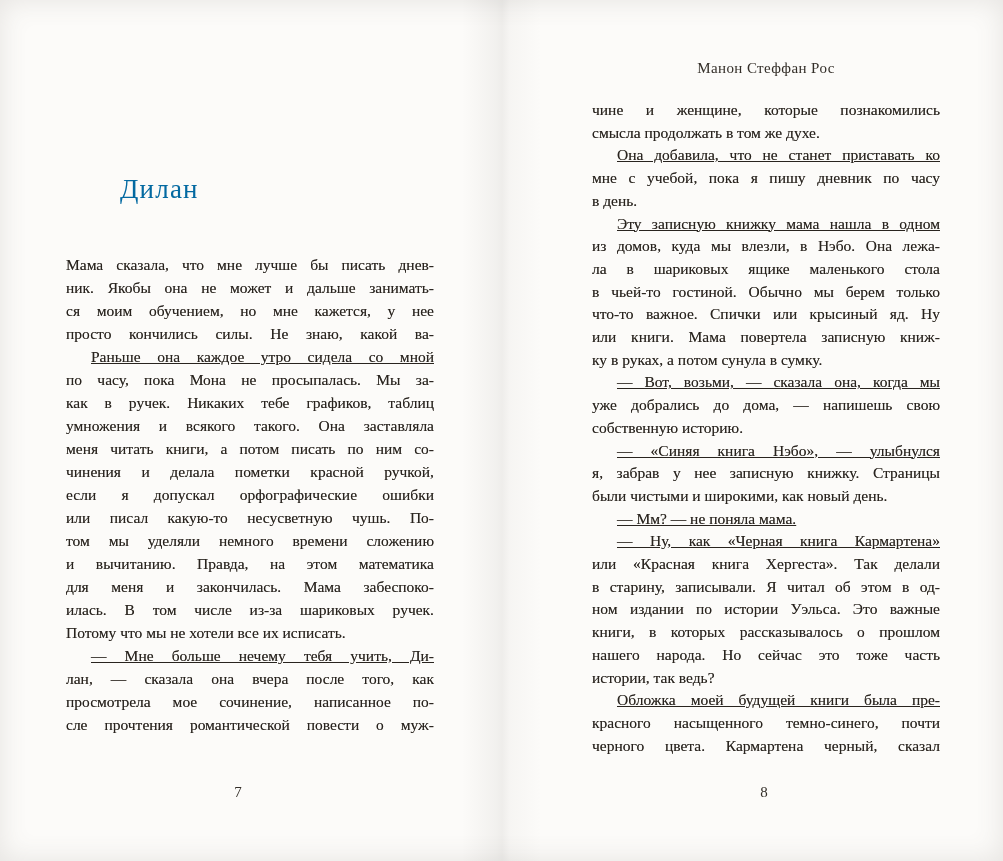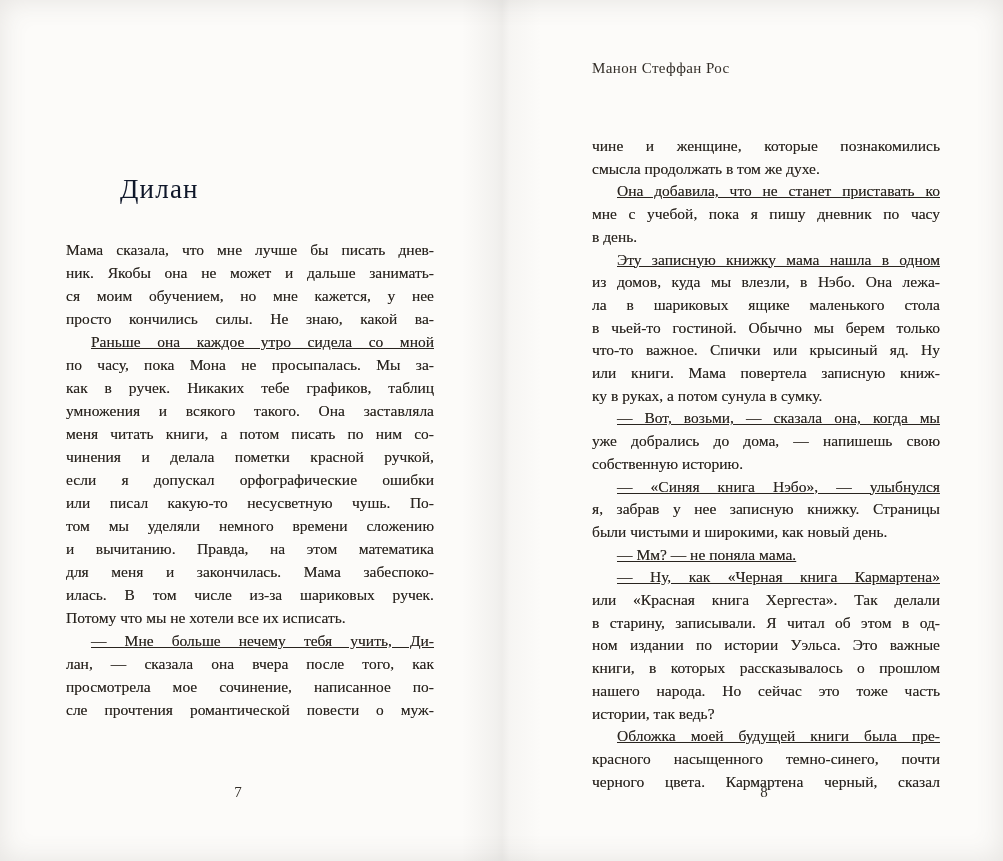--- a/index.html
+++ b/index.html
@@ -35,39 +35,39 @@
       rgba(70,65,58,0) 100%);
     pointer-events: none;
     z-index: 4;
   }
   .chapter-title {
     position: absolute;
     left: 120px;
     top: 174px;
     font-size: 27px;
     letter-spacing: 1.2px;
-    color: #0f172a;
+    color: #0369a1;
   }
   .running-header {
     position: absolute;
     left: 592px;
     top: 60px;
     width: 348px;
-    text-align: left;
+    text-align: center;
     font-size: 15px;
     letter-spacing: 0.4px;
     color: #332e28;
   }
   .body-text {
     position: absolute;
     font-size: 15.5px;
     text-shadow: 0 0 0.5px rgba(45, 40, 33, 0.55);
   }
-  #left-text  { left: 66px;  top: 238px; width: 368px; line-height: 23px; }
-  #right-text { left: 592px; top: 99px;  width: 348px; line-height: 22.7px; margin-top: 36px; }
+  #left-text  { left: 66px;  top: 253px; width: 368px; line-height: 23px; }
+  #right-text { left: 592px; top: 99px;  width: 348px; line-height: 22.7px; }
   .line {
     text-align: justify;
     text-align-last: justify;
     white-space: normal;
   }
   .line.last { text-align-last: left; }
   .line.first-indent { text-indent: 25px; text-decoration: underline; }
   .page-number {
     position: absolute;
     top: 784px;

